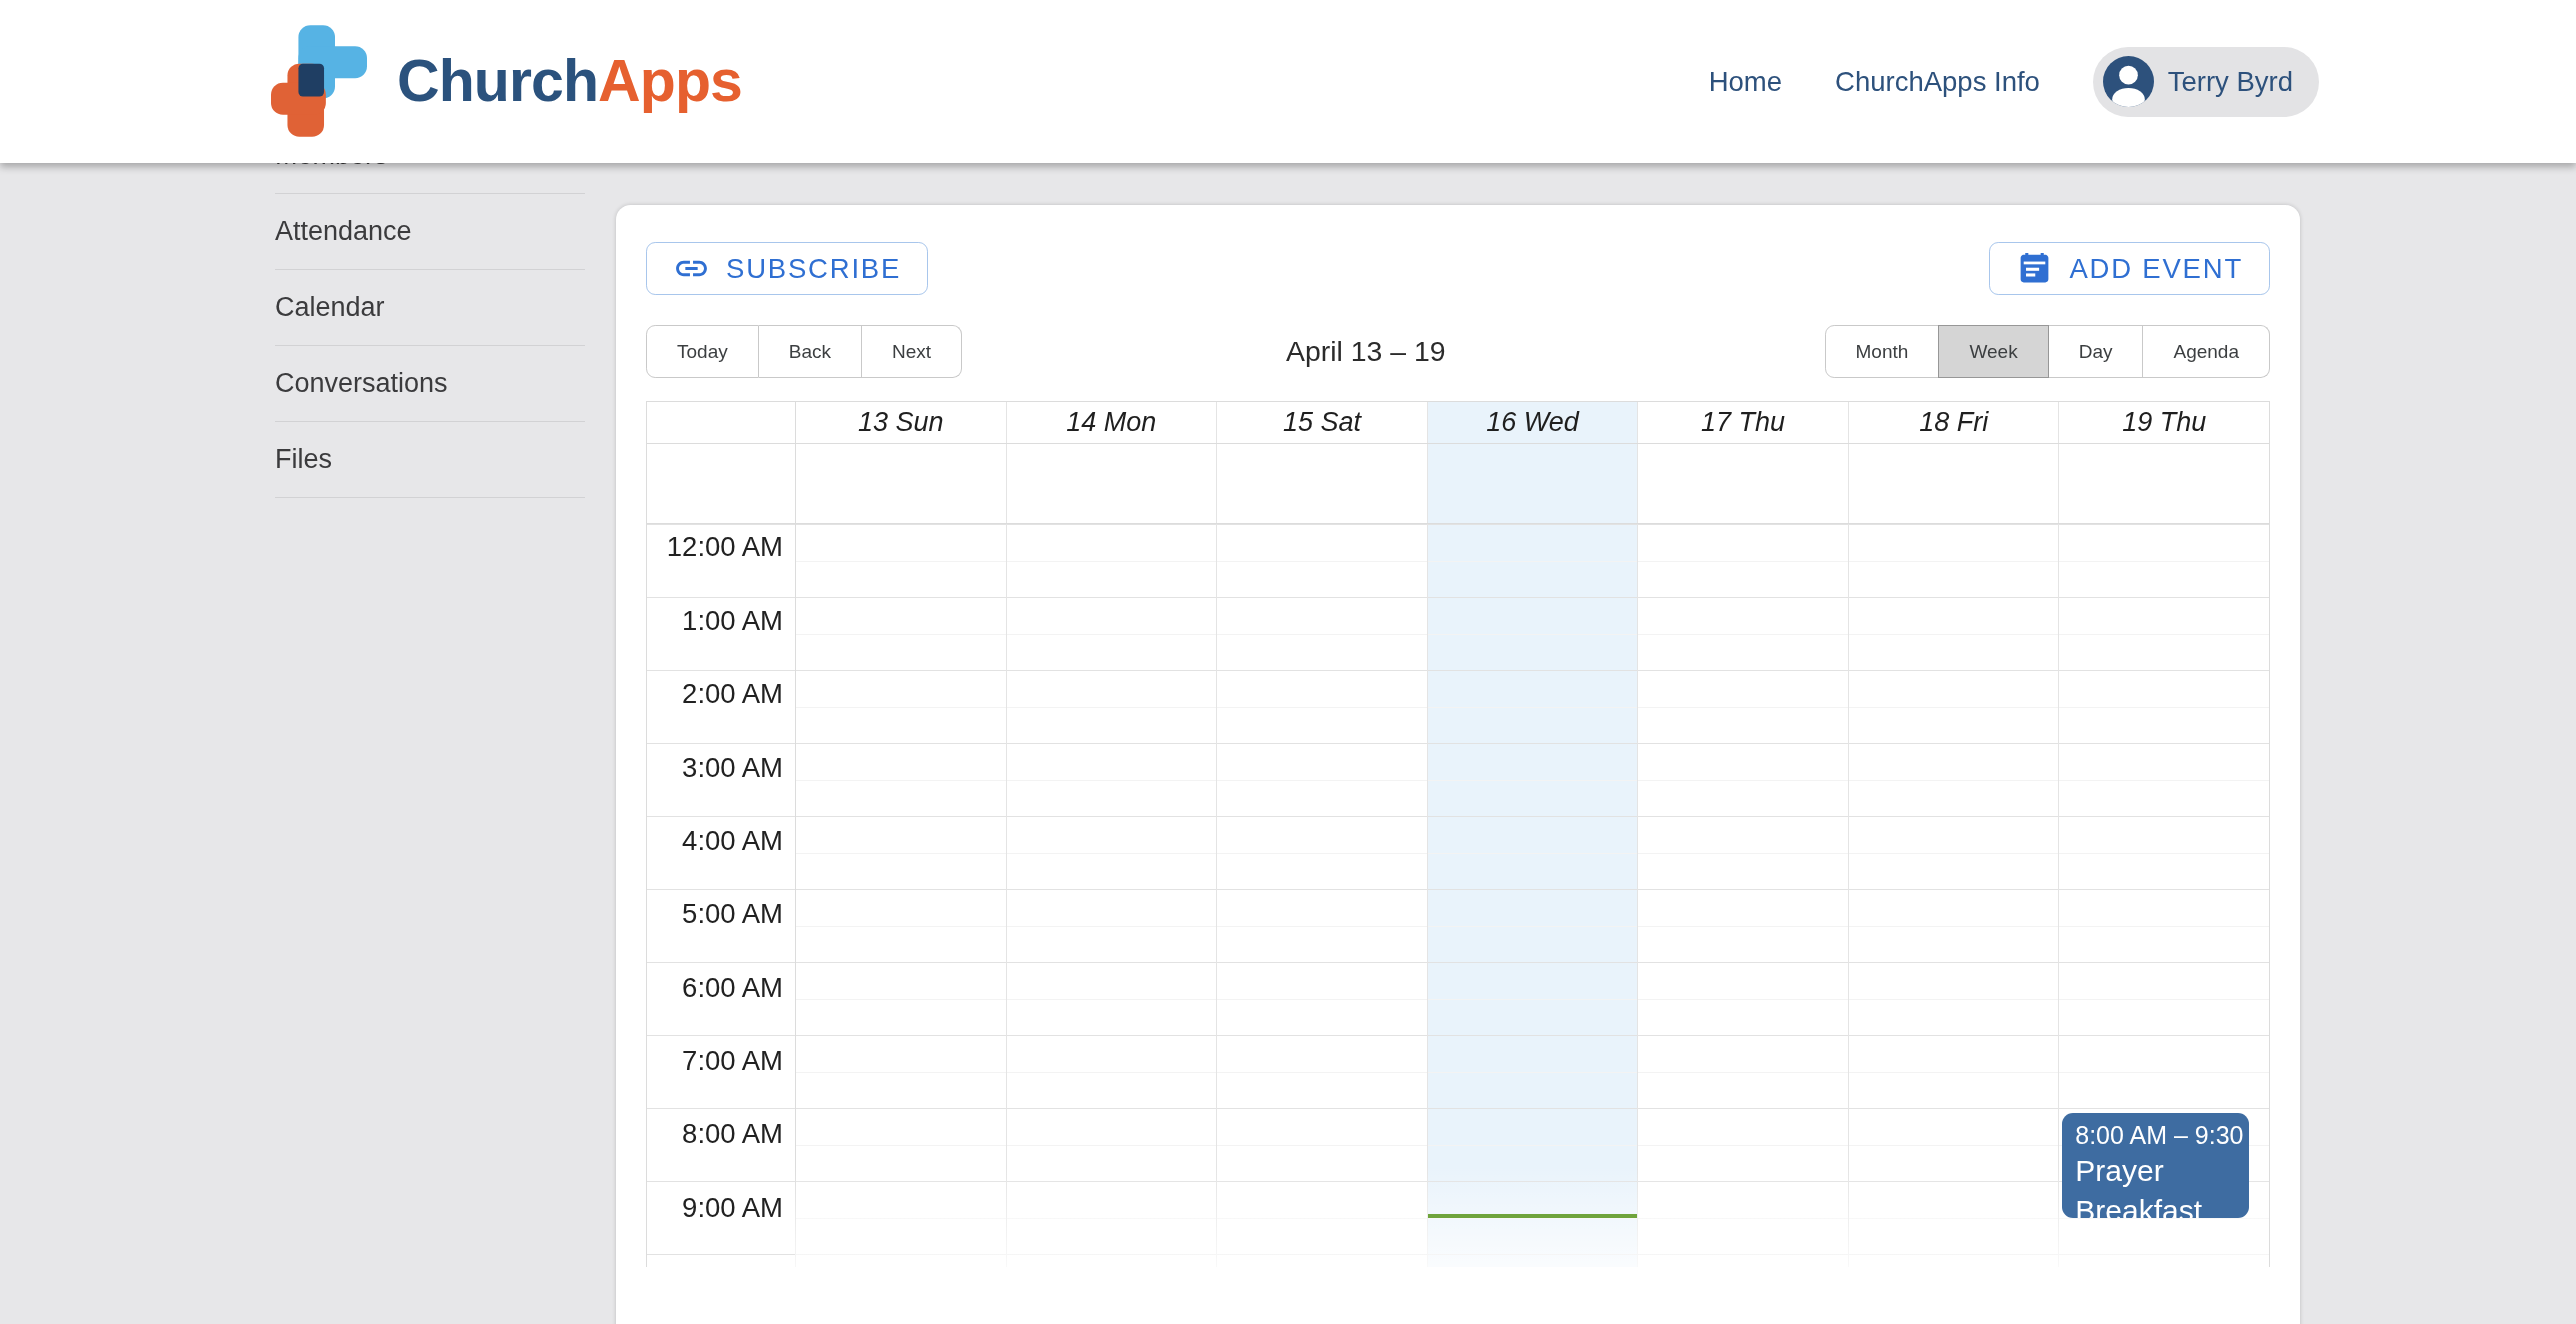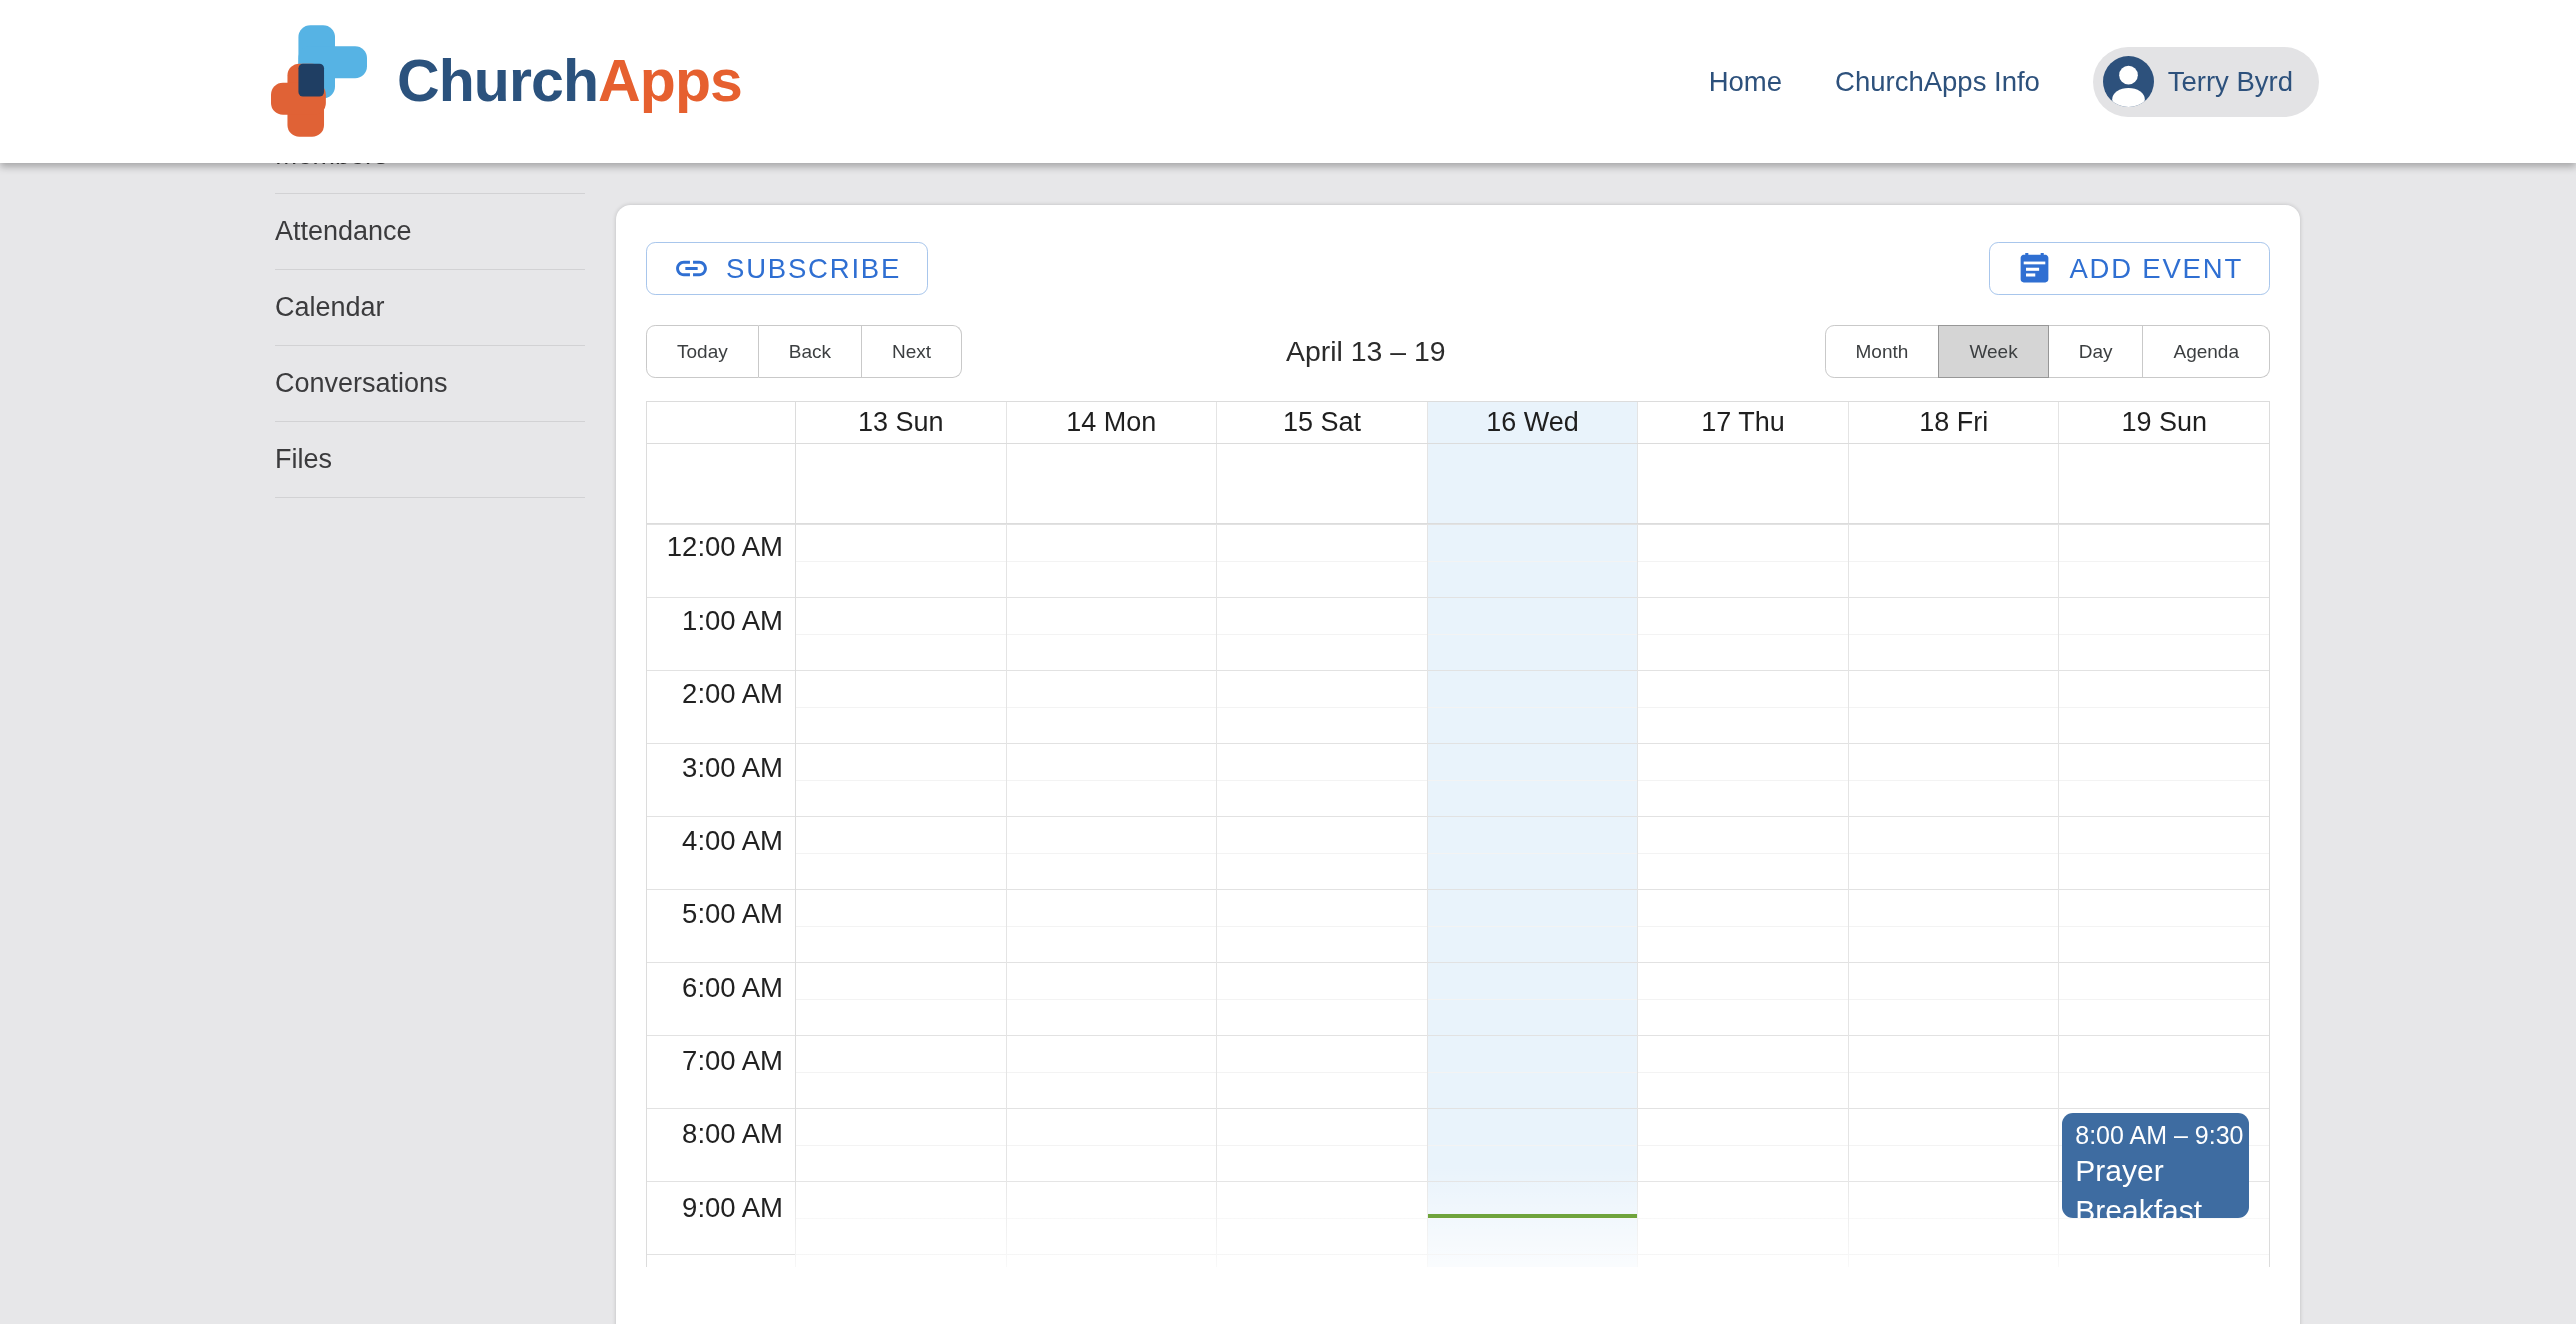--- a/index.html
+++ b/index.html
@@ -77,21 +77,21 @@
     font-size: 19px; color: #3c3f41; font-family: "Liberation Sans", sans-serif;
     cursor: pointer; white-space: nowrap;
   }
   .btn-group button:first-child { border-left-width: 0.9px; border-radius: 9.2px 0 0 9.2px; }
   .btn-group button:last-child { border-radius: 0 9.2px 9.2px 0; }
   .btn-group button.active { background: #d5d5d5; border: 0.9px solid #979797; margin-left: -0.9px; }
   .toolbar-label { flex: 1; text-align: center; font-size: 28.4px; color: #2b2b2b; padding-right: 55px; }
 
   
   .cal { border: 0.9px solid #dcdcdc; border-bottom: none; }
-  .cal-row { display: flex; }
+  .cal-row { display: flex; font-style: italic; }
   .gcell { width: 148px; flex: none; }
   .dcell { flex: 1 1 0; border-left: 0.9px solid #e4e4e4; min-width: 0; }
   .dcell.first { border-left-color: #dcdcdc; }
   .cal-head { height: 42px; border-bottom: 0.9px solid #dcdcdc; }
   .cal-head .dcell {
     display: flex; align-items: center; justify-content: center;
     font-size: 27px; color: #1f1f1f;
   }
   .cal-allday { height: 80px; border-bottom: 1.8px solid #dcdcdc; }
   .today-bg { background-color: #e9f3fb; }
@@ -227,21 +227,21 @@
   <div class="cal">
 
     <div class="cal-row cal-head">
       <div class="gcell"></div>
       <div class="dcell first">13 Sun</div>
       <div class="dcell">14 Mon</div>
       <div class="dcell">15 Sat</div>
       <div class="dcell today-bg">16 Wed</div>
       <div class="dcell">17 Thu</div>
       <div class="dcell">18 Fri</div>
-      <div class="dcell">19 Sun</div>
+      <div class="dcell">19 Thu</div>
     </div>
 
     <div class="cal-row cal-allday">
       <div class="gcell"></div>
       <div class="dcell first"></div>
       <div class="dcell"></div>
       <div class="dcell"></div>
       <div class="dcell today-bg"></div>
       <div class="dcell"></div>
       <div class="dcell"></div>

